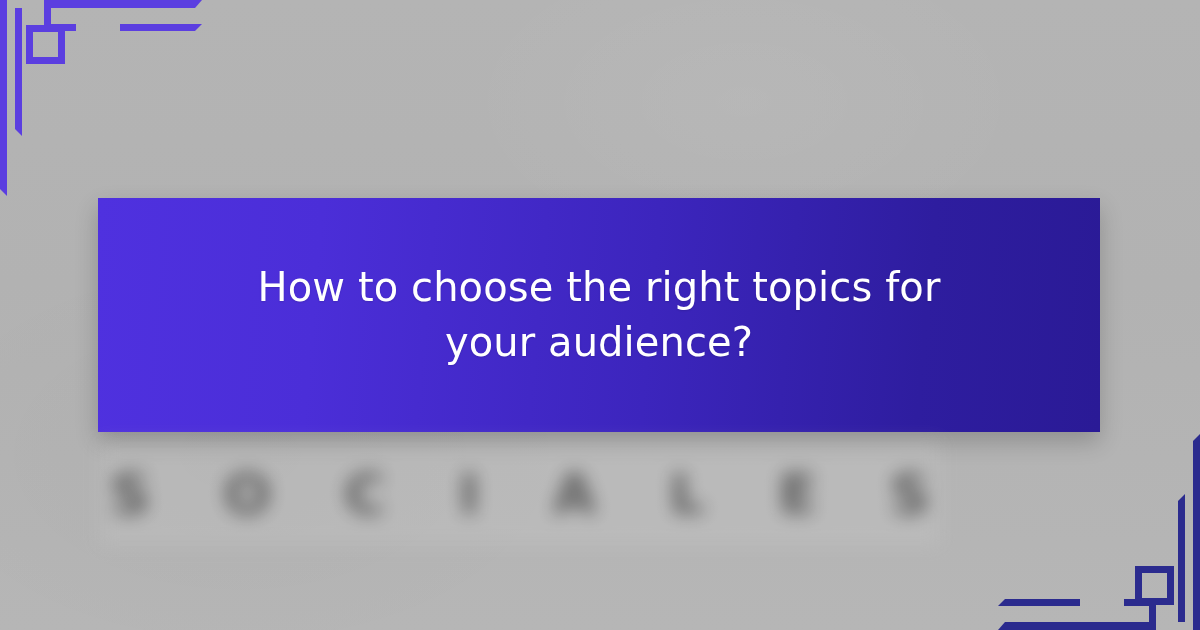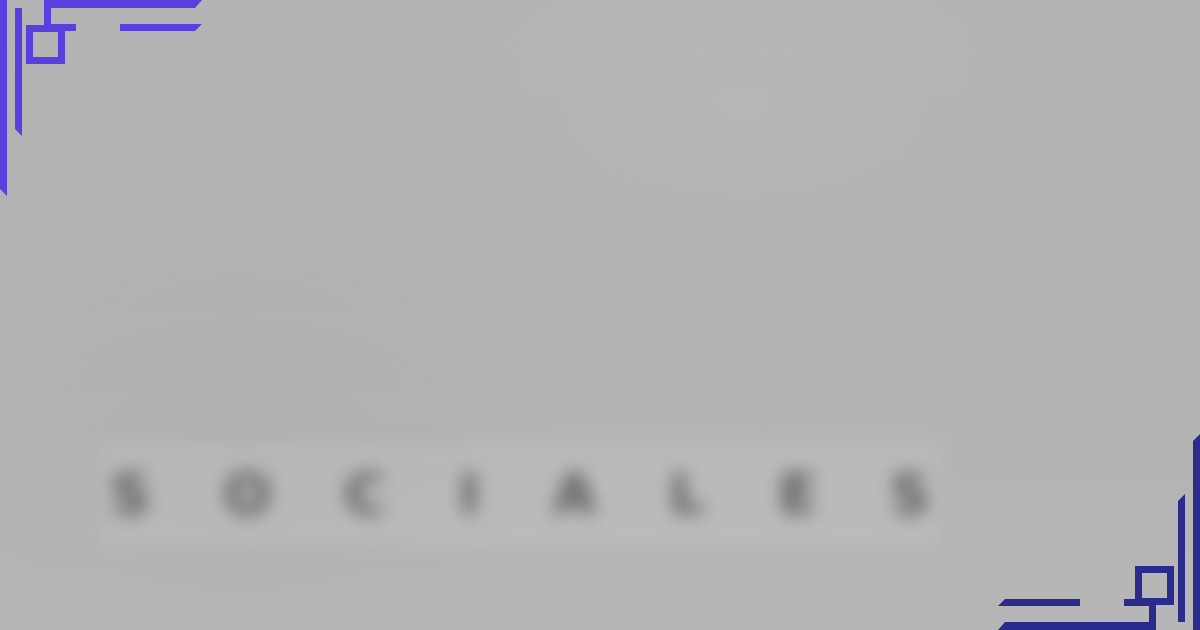--- a/index.html
+++ b/index.html
@@ -141,20 +141,23 @@
   <div class="ornament tl" id="orn-tl">
     <div class="bar h1 tap-r"></div>
     <div class="bar h3"></div>
     <div class="bar h4 tap-r"></div>
     <div class="bar v1 tap-b"></div>
     <div class="bar v2 tap-b"></div>
     <div class="bar v3"></div>
     <div class="sq-outline sq"></div>
   </div>
 
+  <div id="title-banner">
+    <div id="title-text">How to choose the right topics for your audience?</div>
+  </div>
 
   <div id="blurred-word">
     <span>S</span>
     <span>O</span>
     <span>C</span>
     <span>I</span>
     <span>A</span>
     <span>L</span>
     <span>E</span>
     <span>S</span>

